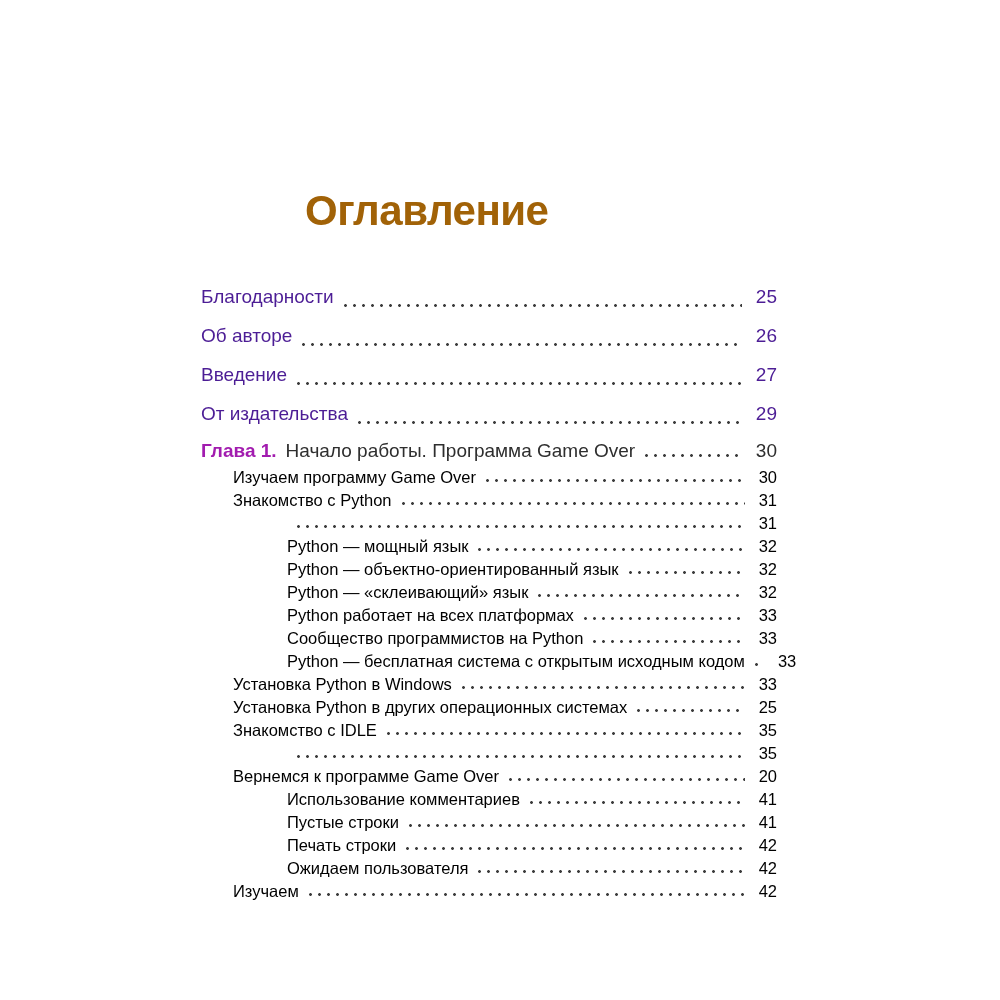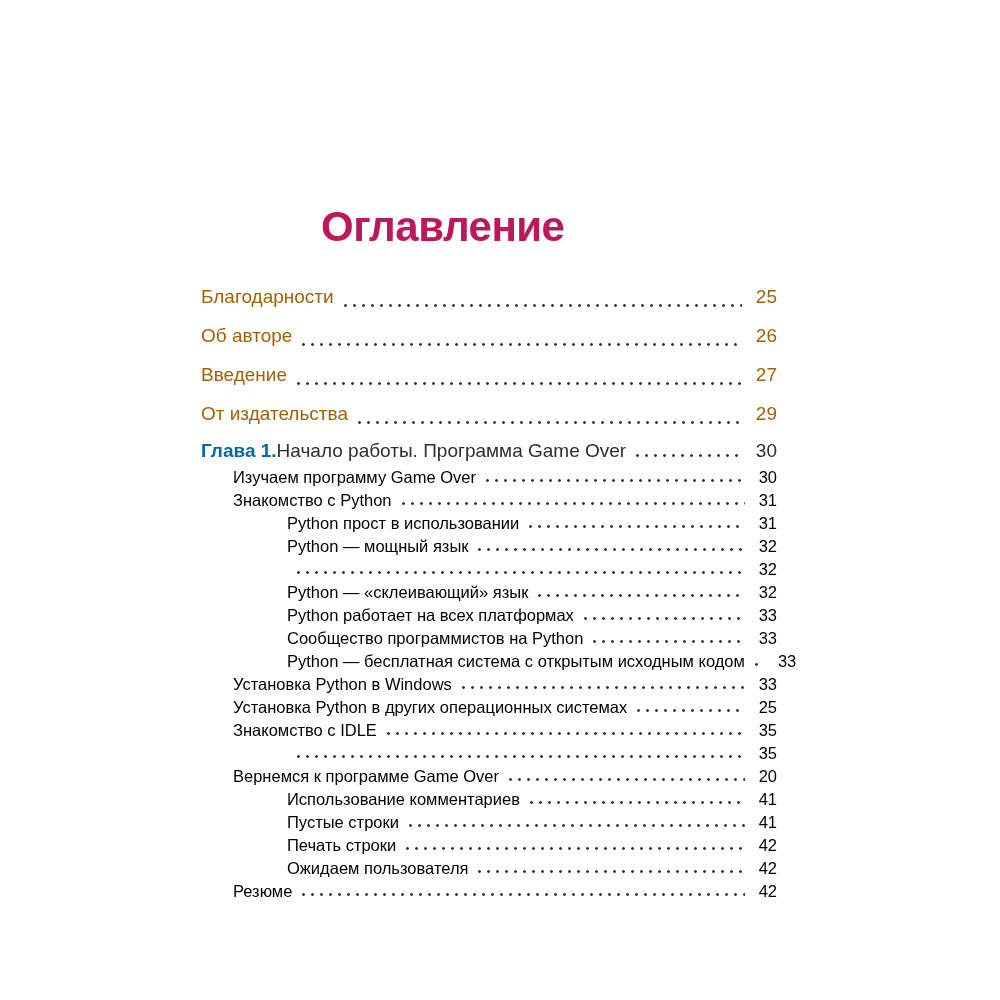--- a/index.html
+++ b/index.html
@@ -13,51 +13,52 @@
     height: 1000px;
     background: #ffffff;
     font-family: "Liberation Sans", "DejaVu Sans", sans-serif;
     color: #3a3a3a;
     overflow: hidden;
   }
   .page-title {
     position: absolute;
     left: 304px;
     top: 186px;
-    margin: 17px;
+    margin: 1px;
     font-size: 42px;
     font-weight: 700;
     letter-spacing: -0.5px;
-    color: #be185d;
+    color: #a16207;
   }
   .toc {
     position: absolute;
     left: 201px;
     right: 223px;
     top: 277px;
   }
   .row {
     display: flex;
     align-items: center;
     white-space: nowrap;
   }
   .row.fm {
     height: 39px;
     font-size: 19px;
-    color: #a16207;
+    color: #4c1d95;
   }
   .row.chapter {
     height: 30px;
     margin-top: 3px;
     font-size: 19px;
     color: #2e2e2e;
   }
   .row.chapter .chapter-prefix {
     font-weight: 700;
-    color: #0369a1;
+    color: #a21caf;
+    margin-right: 9px;
   }
   .row.entry {
     height: 23px;
     font-size: 16.5px;
     color: #000000;
   }
   .row.entry.lvl1 { padding-left: 32px; }
   .row.entry.lvl2 { padding-left: 86px; }
   .label {
     flex: 0 0 auto;
@@ -117,30 +118,30 @@
         <span class="label">Изучаем программу Game Over</span>
         <span class="leader"></span>
         <span class="pagenum">30</span>
       </div>
       <div class="row entry lvl1">
         <span class="label">Знакомство с Python</span>
         <span class="leader"></span>
         <span class="pagenum">31</span>
       </div>
       <div class="row entry lvl2">
-        <span class="label">Python прост в использовании</span>
         <span class="leader"></span>
         <span class="pagenum">31</span>
       </div>
       <div class="row entry lvl2">
         <span class="label">Python — мощный язык</span>
         <span class="leader"></span>
         <span class="pagenum">32</span>
       </div>
       <div class="row entry lvl2">
+        <span class="label">Python — объектно-ориентированный язык</span>
         <span class="leader"></span>
         <span class="pagenum">32</span>
       </div>
       <div class="row entry lvl2">
         <span class="label">Python — «склеивающий» язык</span>
         <span class="leader"></span>
         <span class="pagenum">32</span>
       </div>
       <div class="row entry lvl2">
         <span class="label">Python работает на всех платформах</span>
@@ -195,18 +196,18 @@
         <span class="label">Печать строки</span>
         <span class="leader"></span>
         <span class="pagenum">42</span>
       </div>
       <div class="row entry lvl2">
         <span class="label">Ожидаем пользователя</span>
         <span class="leader"></span>
         <span class="pagenum">42</span>
       </div>
       <div class="row entry lvl1">
-        <span class="label">Резюме</span>
+        <span class="label">Изучаем</span>
         <span class="leader"></span>
         <span class="pagenum">42</span>
       </div>
     </div>
 </div>
 
 </body></html>

